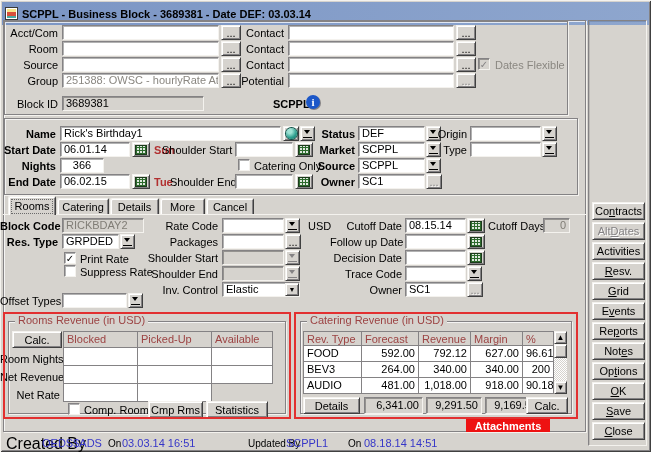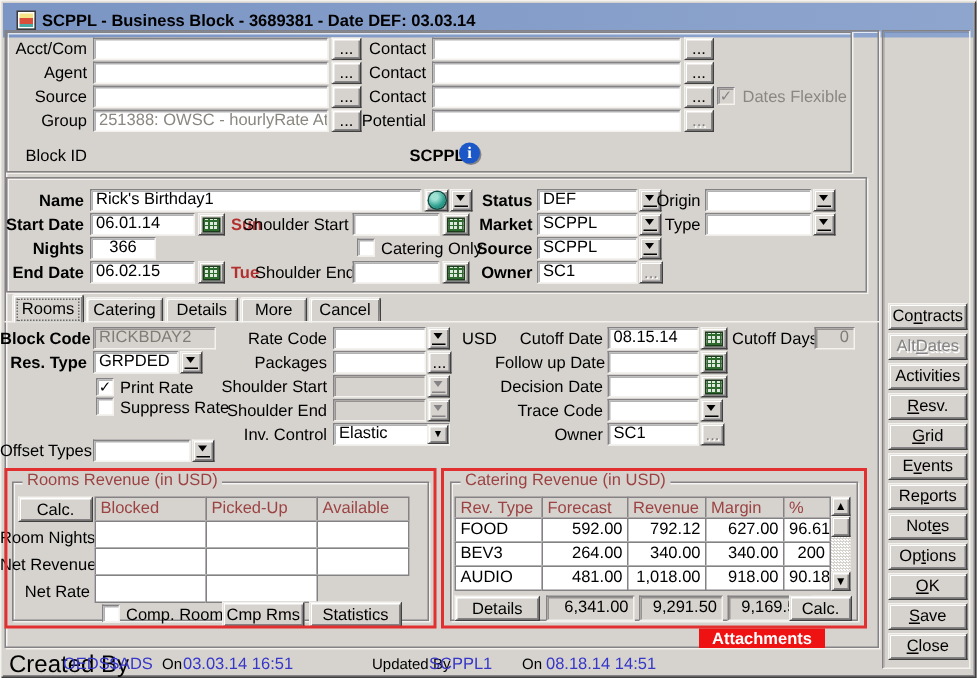--- a/index.html
+++ b/index.html
@@ -3,21 +3,21 @@
 <meta charset="utf-8">
 <style>
   html,body{margin:0;padding:0;background:#808080;}
   *{box-sizing:border-box;}
   .window{position:relative;width:651px;height:452px;background:#d6d3ce;
     font-family:"Liberation Sans","DejaVu Sans",sans-serif;font-size:11px;color:#000;
     box-shadow:inset 1px 1px 0 #f4f2ee, inset -1px -1px 0 #404040, inset 2px 2px 0 #d6d3ce, inset -2px -2px 0 #848284;
     overflow:hidden;}
   .titlebar{position:absolute;left:2px;top:2px;width:647px;height:23px;
     background:linear-gradient(90deg,#7b95c4,#8ea6ce);display:flex;align-items:center;gap:4px;
-    padding-left:9px;font-weight:bold;color:#000;}
+    padding-left:3px;font-weight:bold;color:#000;}
   .appicon{width:13px;height:13px;border:1px solid #3a3a3a;
     background:linear-gradient(180deg,#f6e488 0 4px,#d94f3a 4px 8px,#4aa9a2 8px 13px);box-shadow:inset 0 0 0 1px #fff;}
   .panel{position:absolute;border:1px solid #848284;border-right-color:#f4f2ee;border-bottom-color:#f4f2ee;
     box-shadow:inset 1px 1px 0 rgba(0,0,0,0.12);}
   .etch{position:absolute;border:1px solid #848284;box-shadow:inset 1px 1px 0 rgba(255,255,255,0.75),1px 1px 0 #f4f2ee;}
   .lbl{position:absolute;text-align:right;white-space:nowrap;line-height:13px;}
   .llbl{position:absolute;text-align:left;white-space:nowrap;line-height:13px;}
   .b{font-weight:bold;}
   .fld{position:absolute;height:15px;background:#fff;border:1px solid;border-color:#848284 #f4f2ee #f4f2ee #848284;
     box-shadow:inset 1px 1px 0 rgba(0,0,0,0.30);line-height:13px;padding:0 3px;white-space:nowrap;overflow:hidden;}
@@ -76,21 +76,21 @@
     <span>SCPPL - Business Block - 3689381 - Date DEF: 03.03.14</span>
   </div>
 
   <div class="etch" style="left:3px;top:20px;width:583px;height:412px"></div>
   <div class="etch" style="left:4px;top:21px;width:564px;height:94px"></div>
 
   <div class="lbl" style="left:0;top:27px;width:58px">Acct/Com</div>
   <div class="fld" style="left:62px;top:25px;width:157px"></div>
   <div class="btn" style="left:221px;top:25px;width:20px;height:15px">...</div>
 
-  <div class="lbl" style="left:0;top:43px;width:58px">Agent</div>
+  <div class="lbl" style="left:0;top:43px;width:58px">Room</div>
   <div class="fld" style="left:62px;top:41px;width:157px"></div>
   <div class="btn" style="left:221px;top:41px;width:20px;height:15px">...</div>
 
   <div class="lbl" style="left:0;top:59px;width:58px">Source</div>
   <div class="fld" style="left:62px;top:57px;width:157px"></div>
   <div class="btn" style="left:221px;top:57px;width:20px;height:15px">...</div>
 
   <div class="lbl" style="left:0;top:75px;width:58px">Group</div>
   <div class="fld dim" style="left:62px;top:73px;width:157px">251388: OWSC - hourlyRate Attribute</div>
   <div class="btn" style="left:221px;top:73px;width:20px;height:15px">...</div>
@@ -108,20 +108,21 @@
   <div class="btn" style="left:456px;top:57px;width:20px;height:15px">...</div>
 
   <div class="lbl" style="left:228px;top:75px;width:56px">Potential</div>
   <div class="fld" style="left:288px;top:73px;width:166px"></div>
   <div class="btn dis" style="left:456px;top:73px;width:20px;height:15px">...</div>
 
   <div class="cb gray" style="left:478px;top:58px"><span>✓</span></div>
   <div class="llbl dim" style="left:495px;top:59px">Dates Flexible</div>
 
   <div class="lbl" style="left:0;top:98px;width:58px">Block ID</div>
+  <div class="fld dis" style="left:62px;top:96px;width:142px;color:#000">3689381</div>
   <div class="llbl b" style="left:273px;top:98px">SCPPL</div>
   <div class="infoicon" style="left:306px;top:95px">i</div>
 
   <div class="etch" style="left:4px;top:118px;width:574px;height:77px"></div>
 
   <div class="lbl b" style="left:0;top:128px;width:56px">Name</div>
   <div class="fld" style="left:60px;top:126px;width:221px">Rick's Birthday1</div>
   <div class="btn" style="left:283px;top:126px;width:16px;height:15px">
       <span class="globe"></span>
     </div>

